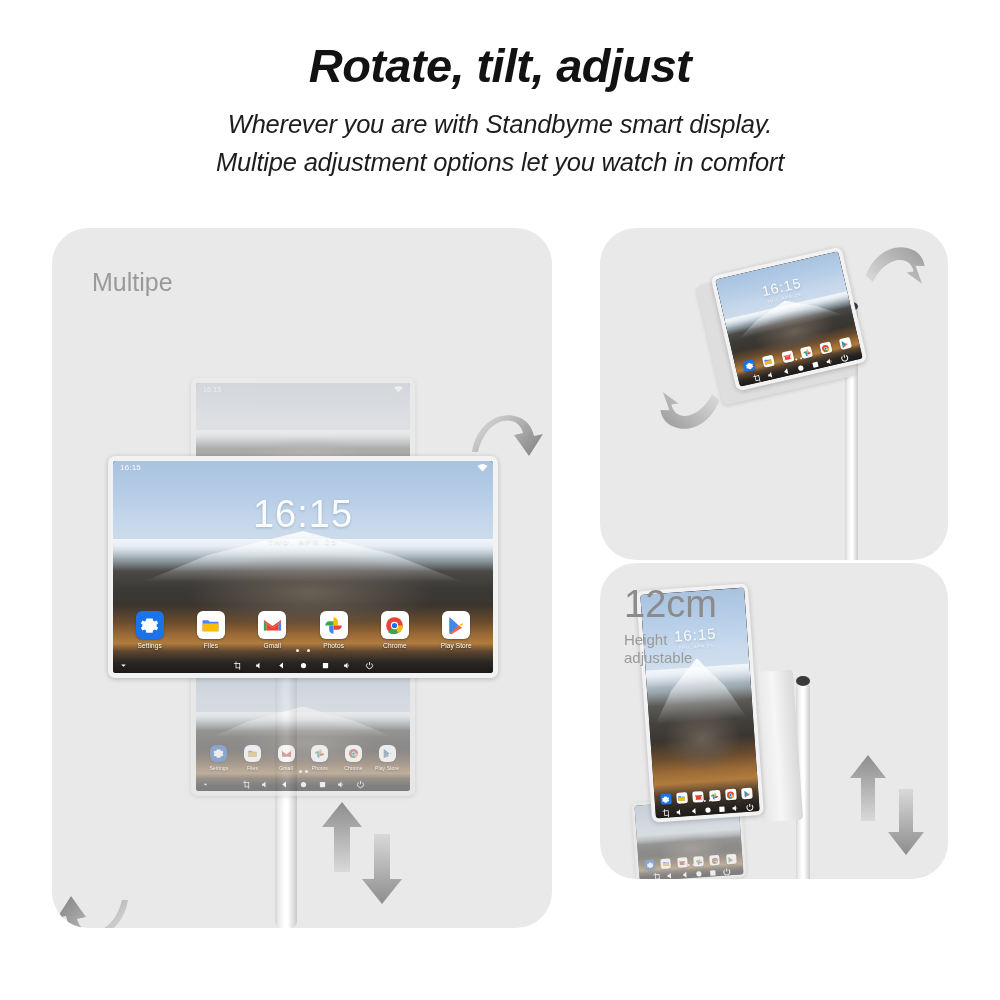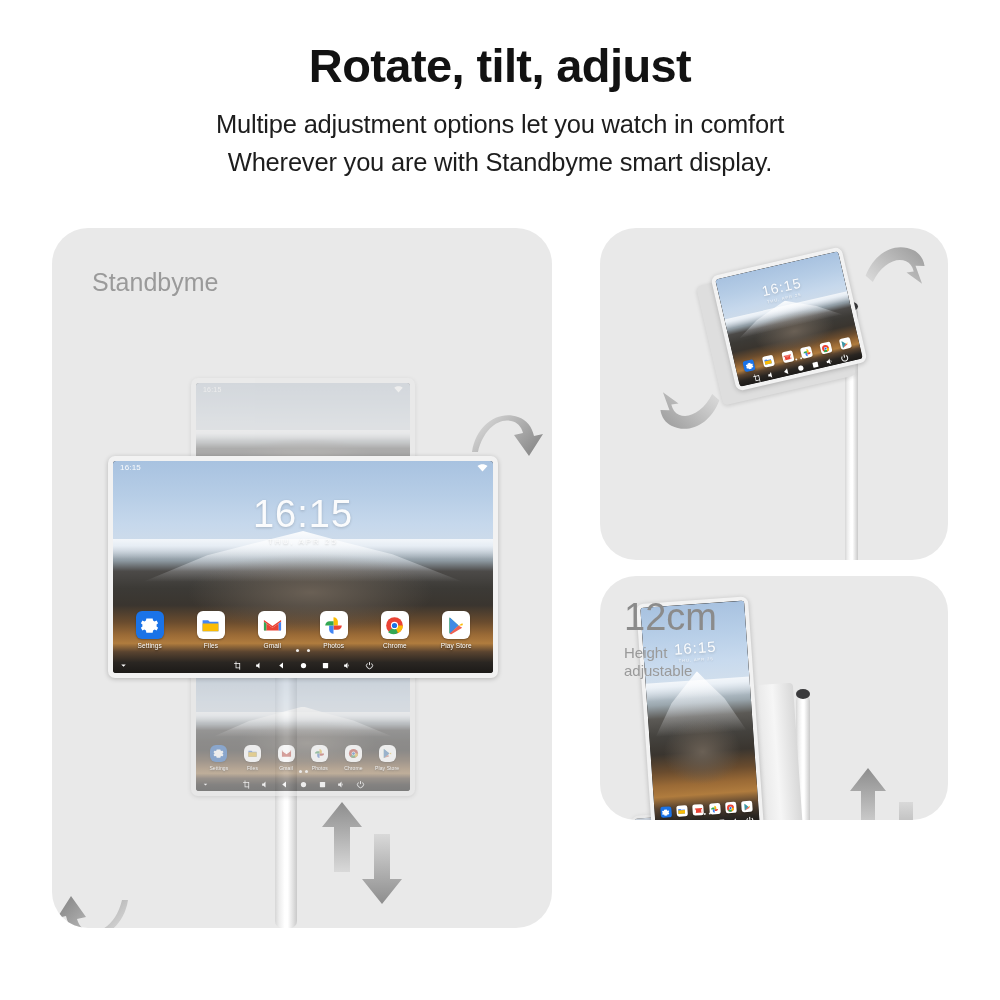--- a/index.html
+++ b/index.html
@@ -5,36 +5,36 @@
   * { box-sizing: border-box; margin: 0; padding: 0; }
   html, body {
     width: 1000px; height: 1000px;
     background: #ffffff;
     font-family: "Liberation Sans", sans-serif;
     overflow: hidden;
   }
   .page { position: relative; width: 1000px; height: 1000px; background: #fff; }
 
   
-  .header { position: absolute; left: 0; top: 0; width: 1000px; text-align: center; }
+  .header { position: absolute; left: 0; top: 0; width: 1000px; text-align: center; font-style: italic; }
   .headline {
     font-size: 47px; font-weight: bold; color: #121212;
     letter-spacing: -0.6px; margin-top: 40px; line-height: 1.12;
     font-family: "Liberation Sans", sans-serif;
   }
   .subline {
     font-size: 25.5px; color: #1d1d1d; line-height: 1.5;
     margin-top: 12px; letter-spacing: -0.2px; font-weight: 400;
   }
 
   
   .panel { position: absolute; background: #e9e9e9; border-radius: 36px; overflow: hidden; }
   #panel-rotating { left: 52px;  top: 228px; width: 500px; height: 700px; }
   #panel-tilting  { left: 600px; top: 228px; width: 348px; height: 332px; }
-  #panel-height   { left: 600px; top: 576px; width: 348px; height: 244px; }
+  #panel-height   { left: 600px; top: 563px; width: 348px; height: 316px; }
 
   .metric { position: absolute; z-index: 40; }
   .metric .value { color: #8b8b8b; font-weight: 400; line-height: 1; }
   .metric .caption { color: #9a9a9a; font-weight: 400; line-height: 1.18; }
 
   #metric-rotating { left: 40px; top: 30px; }
   #metric-rotating .value { font-size: 46px; }
   #metric-rotating .caption { font-size: 25px; margin-top: 10px; }
 
   #metric-tilting { left: 24px; top: 256px; }
@@ -116,29 +116,29 @@
   .ghost-strong { opacity: .55; filter: grayscale(.35) contrast(.9); }
 </style>
 </head>
 <body>
 
 <div class="page">
 
   <div class="header">
     <div class="headline">Rotate, tilt, adjust</div>
     <div class="subline">
+      <div>Wherever you are with Standbyme smart display.</div>
       <div>Multipe adjustment options let you watch in comfort</div>
-      <div>Wherever you are with Standbyme smart display.</div>
     </div>
   </div>
 
   <div class="panel" id="panel-rotating">
 
     <div class="metric" id="metric-rotating">
-      <div class="caption">Standbyme</div>
+      <div class="caption">Multipe</div>
     </div>
 
     <div class="pole" style="left:223px; top:400px; width:22px; height:300px;"></div>
 
     <div class="tablet ghost" style="left:139px; top:150px; width:224px; height:136px;">
       <div class="screen">
         <div class="wall"></div>
         <div class="haze"></div>
         <div class="statusbar">
           <div class="status-time">16:15</div>

